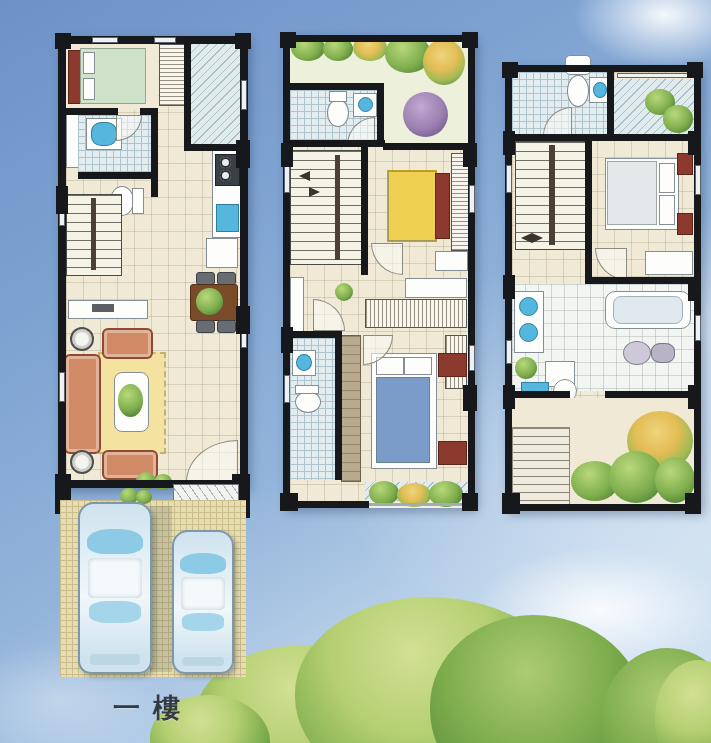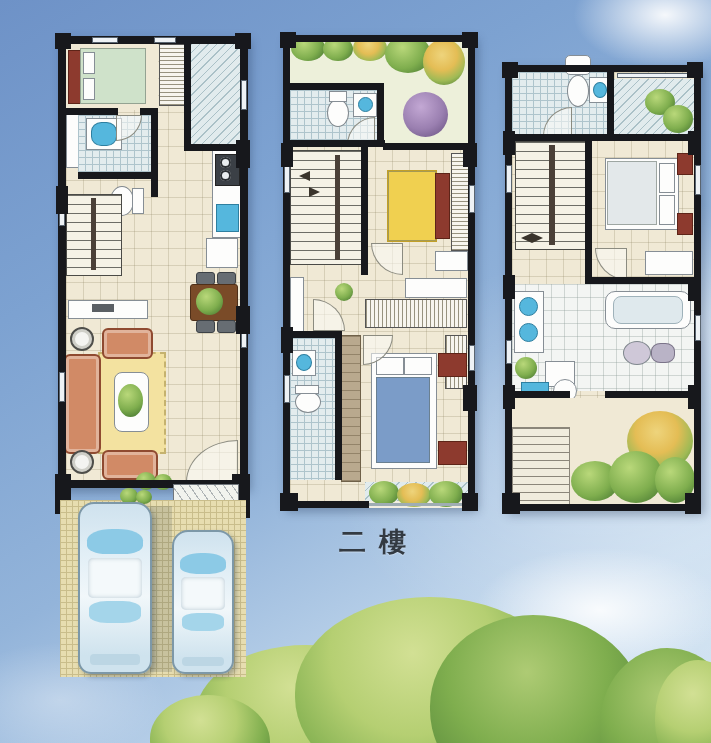--- a/index.html
+++ b/index.html
@@ -339,15 +339,15 @@
     <div class="abs wall" style="left:-2px;top:66px;width:12px;height:24px;"></div>
     <div class="abs wall" style="left:183px;top:66px;width:13px;height:24px;"></div>
     <div class="abs wall" style="left:-2px;top:210px;width:12px;height:24px;"></div>
     <div class="abs wall" style="left:183px;top:212px;width:13px;height:24px;"></div>
     <div class="abs wall" style="left:-2px;top:320px;width:12px;height:24px;"></div>
     <div class="abs wall" style="left:183px;top:320px;width:13px;height:24px;"></div>
     <div class="abs wall" style="left:-3px;top:428px;width:18px;height:21px;"></div>
     <div class="abs wall" style="left:180px;top:428px;width:16px;height:21px;"></div>
   </div>
 
-  <div class="abs floor-label" style="left:283px;top:524px;width:192px;">二樓</div>
+  <div class="abs floor-label" style="left:58px;top:690px;width:190px;">一樓</div>
 
 </div>
 
 </body></html>

